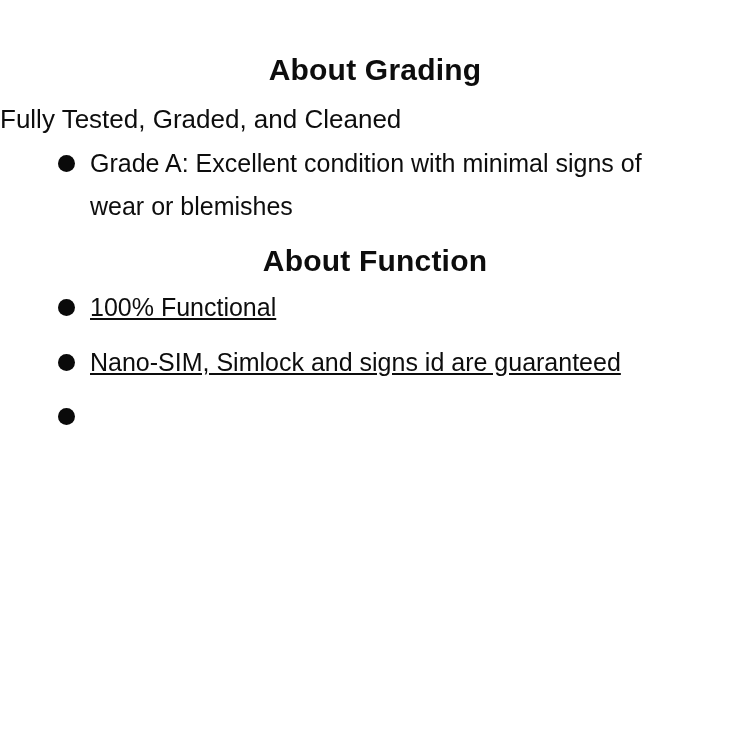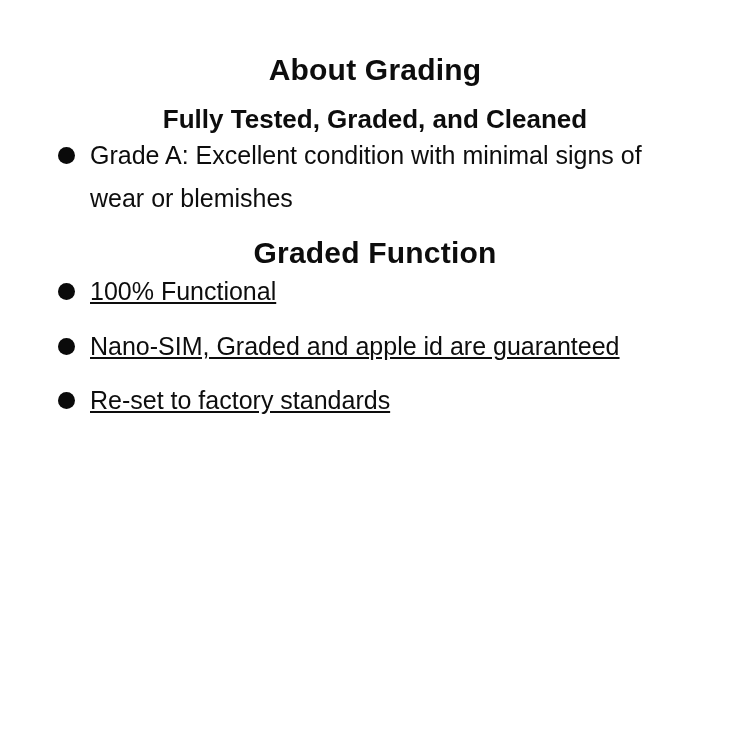--- a/index.html
+++ b/index.html
@@ -24,28 +24,27 @@
     font-weight: 700;
     line-height: 35px;
     text-align: center;
     letter-spacing: 0.2px;
     margin: 0;
   }
   .grading-title   { padding-top: 52px; }
   .function-title  { margin-top: 16px; }
   .subtitle {
     font-size: 26px;
-    font-weight: 700;
+    font-weight: 400;
     line-height: 30px;
-    text-align: center;
     margin: 17px 0 0 0;
   }
   ul.bullet-list {
     list-style: none;
-    margin: 0;
+    margin: 8px;
     padding: 0;
     margin-left: 58px;
     width: 600px;
     font-size: 25px;
     line-height: 42.5px;
   }
   .grading-list  { margin-top: 29px; }
   .function-list { margin-top: 34px; text-decoration: underline; }
   ul.bullet-list li {
     position: relative;
@@ -72,30 +71,29 @@
 
   <h2 class="subtitle">Fully Tested, Graded, and Cleaned</h2>
 
   <ul class="bullet-list grading-list">
     <li>
       <span class="bullet"></span>
       <span>Grade A: Excellent condition with minimal signs of wear or blemishes</span>
     </li>
   </ul>
 
-  <h1 class="section-title function-title">Graded Function</h1>
+  <h1 class="section-title function-title">About Function</h1>
 
   <ul class="bullet-list function-list">
     <li>
       <span class="bullet"></span>
       <span>100% Functional</span>
     </li>
     <li>
       <span class="bullet"></span>
-      <span>Nano-SIM, Graded and apple id are guaranteed</span>
+      <span>Nano-SIM, Simlock and signs id are guaranteed</span>
     </li>
     <li>
       <span class="bullet"></span>
-      <span>Re-set to factory standards</span>
     </li>
   </ul>
 
 </div>
 
 </body></html>

